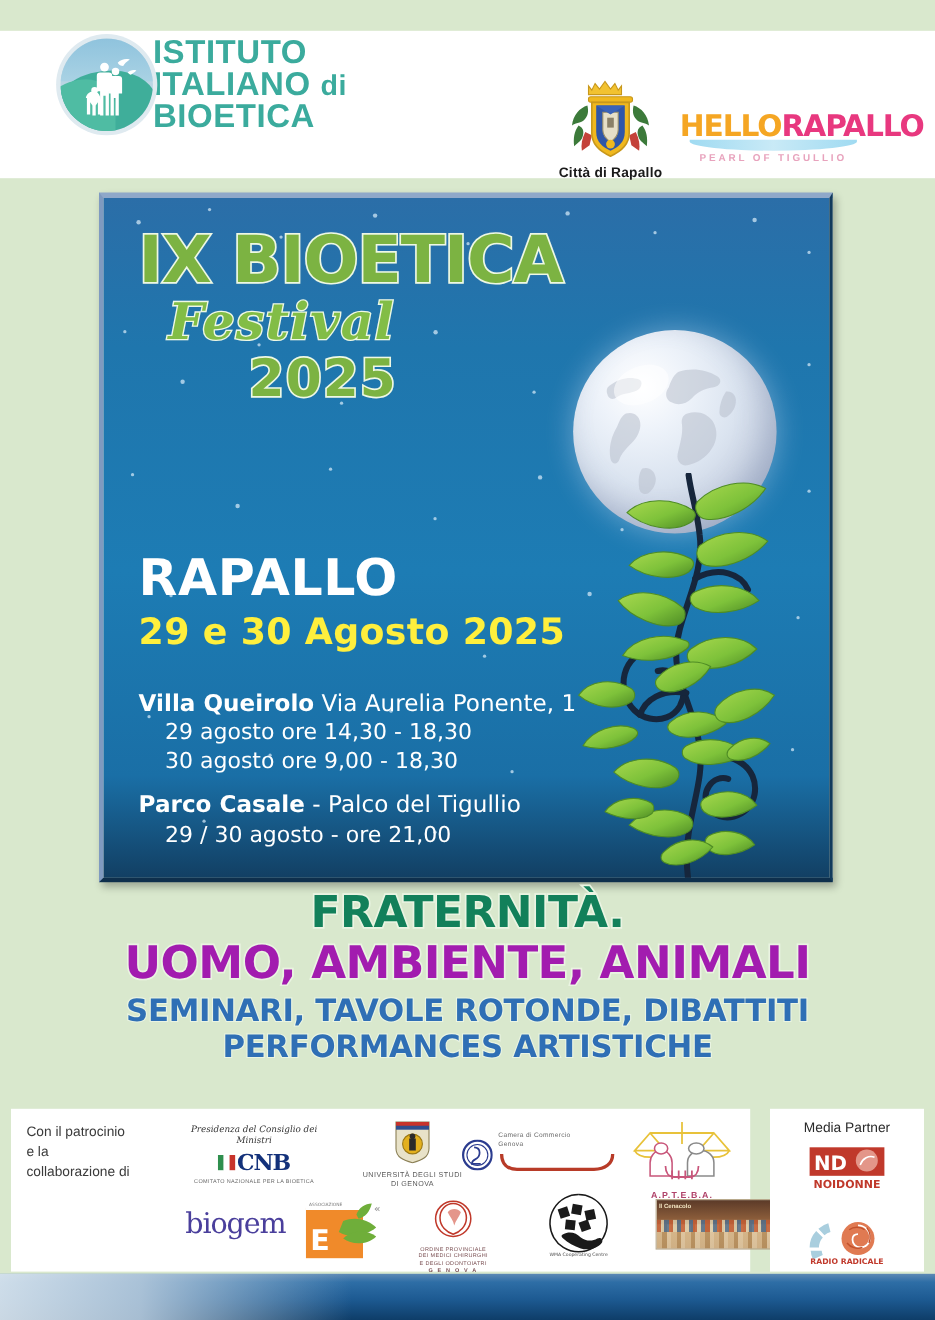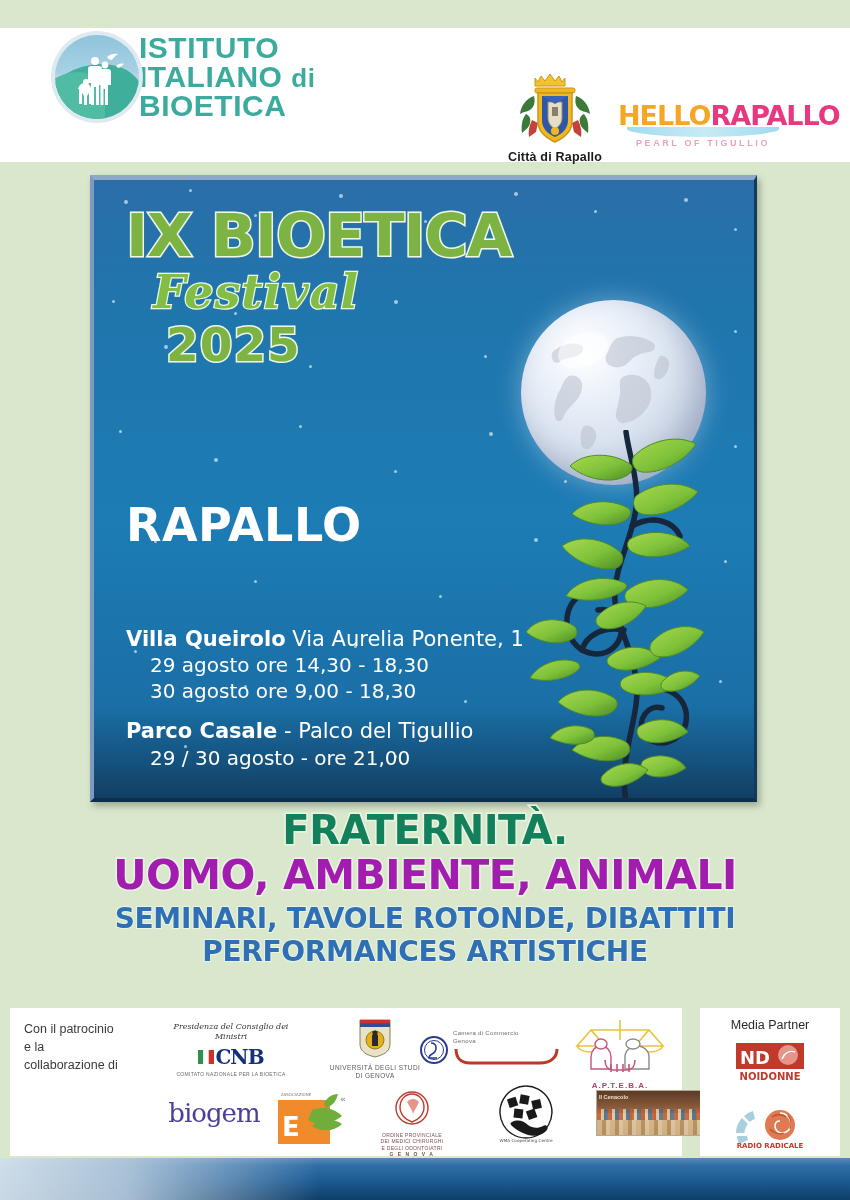--- a/index.html
+++ b/index.html
@@ -76,21 +76,21 @@
     text-shadow:0 0 2px #eef8e4;
     margin:0;white-space:nowrap;
   }
   .t-fest{
     font-size:46px;color:#82bd46;line-height:1;margin:4px 0 0 27px;
     font-family:"DejaVu Serif", serif;font-style:italic;font-weight:bold;
     -webkit-text-stroke:2.5px #eef8e4;paint-order:stroke fill;
     letter-spacing:1px;
   }
   .t-year{
-    font-size:47px;font-weight:bold;color:#7cb342;line-height:1;margin:6px 0 0 40px;
+    font-size:47px;font-weight:bold;color:#7cb342;line-height:1;margin:6px 0 0 100px;
     font-family:"DejaVu Sans", sans-serif;
     -webkit-text-stroke:3px #eef8e4;paint-order:stroke fill;letter-spacing:1px;
   }
   .city-block{position:absolute;left:32px;top:322px;width:470px;}
   .c-city{font-size:46px;font-weight:bold;color:#ffffff;line-height:1;letter-spacing:0.5px;
           font-family:"DejaVu Sans", sans-serif;}
   .c-date{font-size:33px;font-weight:bold;color:#ffef3d;line-height:1.15;margin-top:7px;
           font-family:"DejaVu Sans", sans-serif;letter-spacing:0.3px;}
 
   .venues{position:absolute;left:32px;top:446px;width:480px;color:#ffffff;}
@@ -312,20 +312,21 @@
     </div>
 
     <div class="title-block">
       <div class="t-ix">IX BIOETICA</div>
       <div class="t-fest">Festival</div>
       <div class="t-year">2025</div>
     </div>
 
     <div class="city-block">
       <div class="c-city">RAPALLO</div>
+      <div class="c-date">29 e 30 Agosto 2025</div>
     </div>
 
     <div class="venues">
       <div class="v-group">
         <div class="v-head">
           <b>Villa Queirolo</b>
           <span class="thin">Via Aurelia Ponente, 1</span>
         </div>
         <div class="v-line">29 agosto ore 14,30 - 18,30</div>
         <div class="v-line">30 agosto ore 9,00 - 18,30</div>

